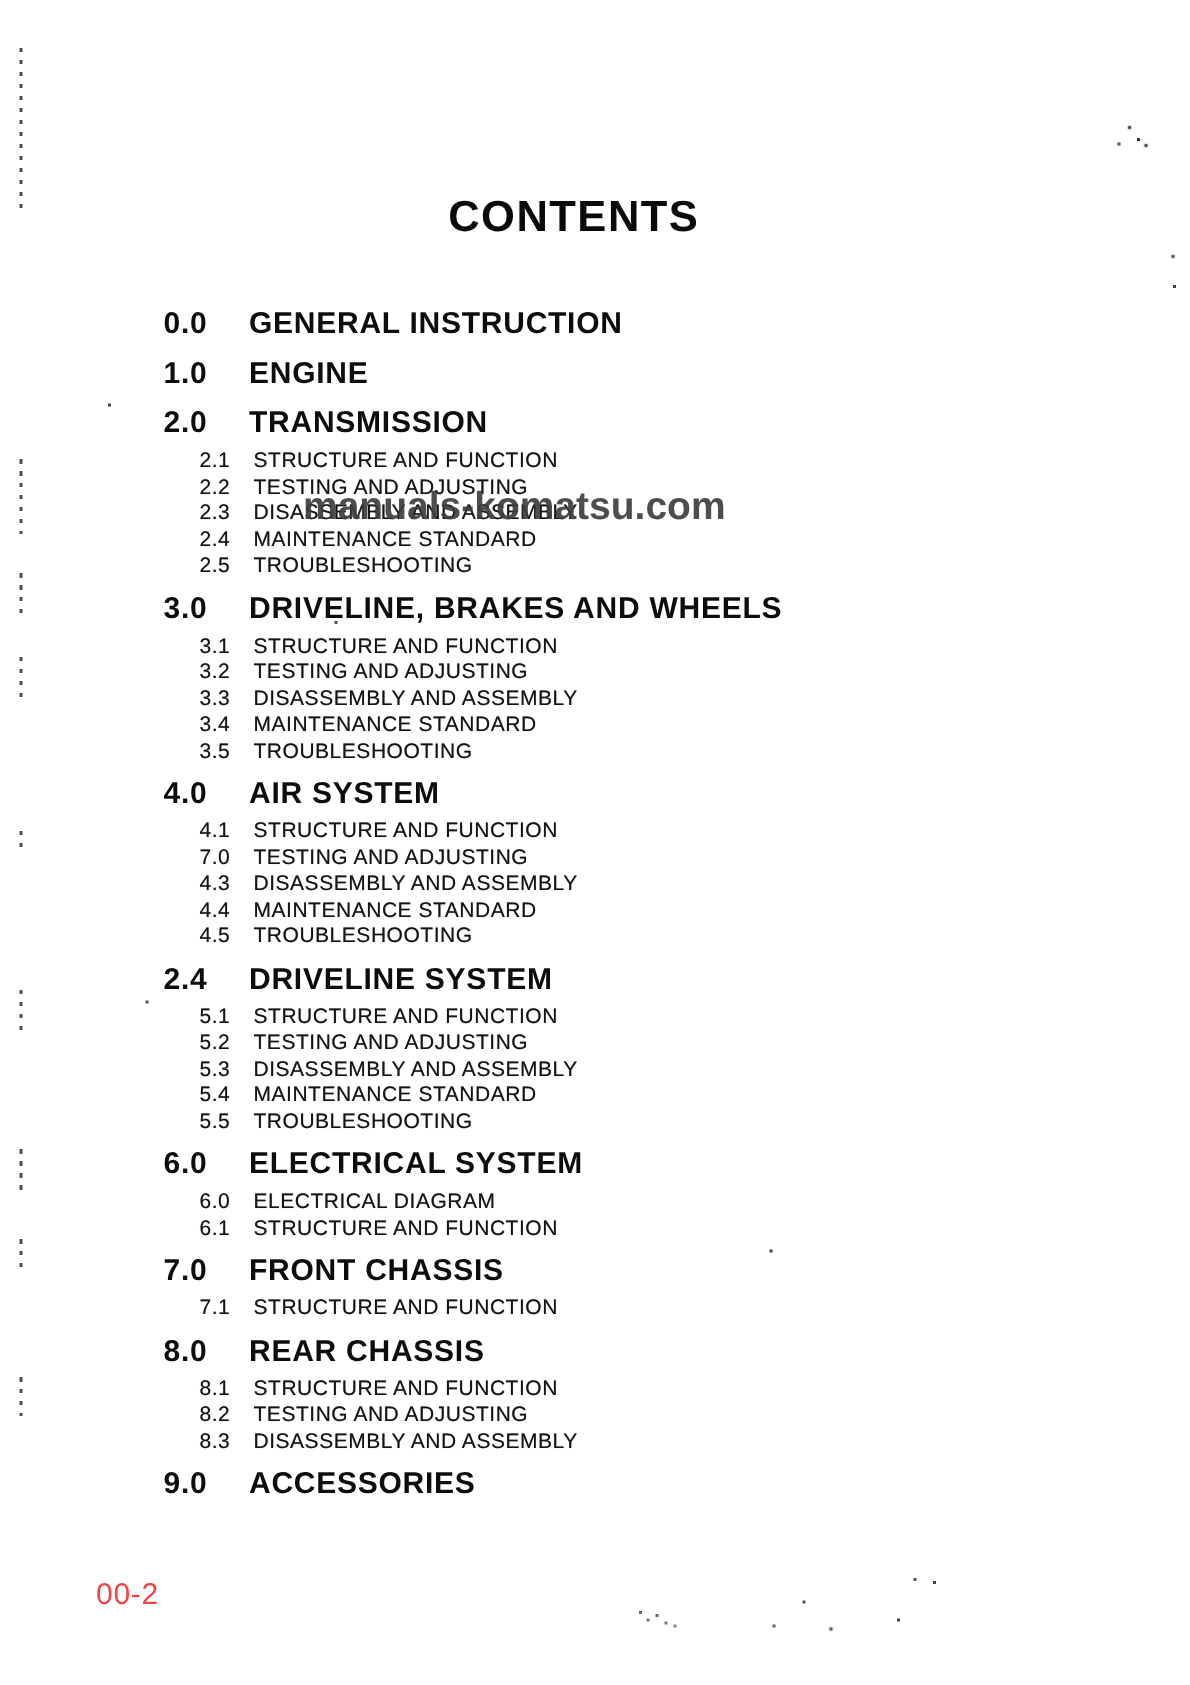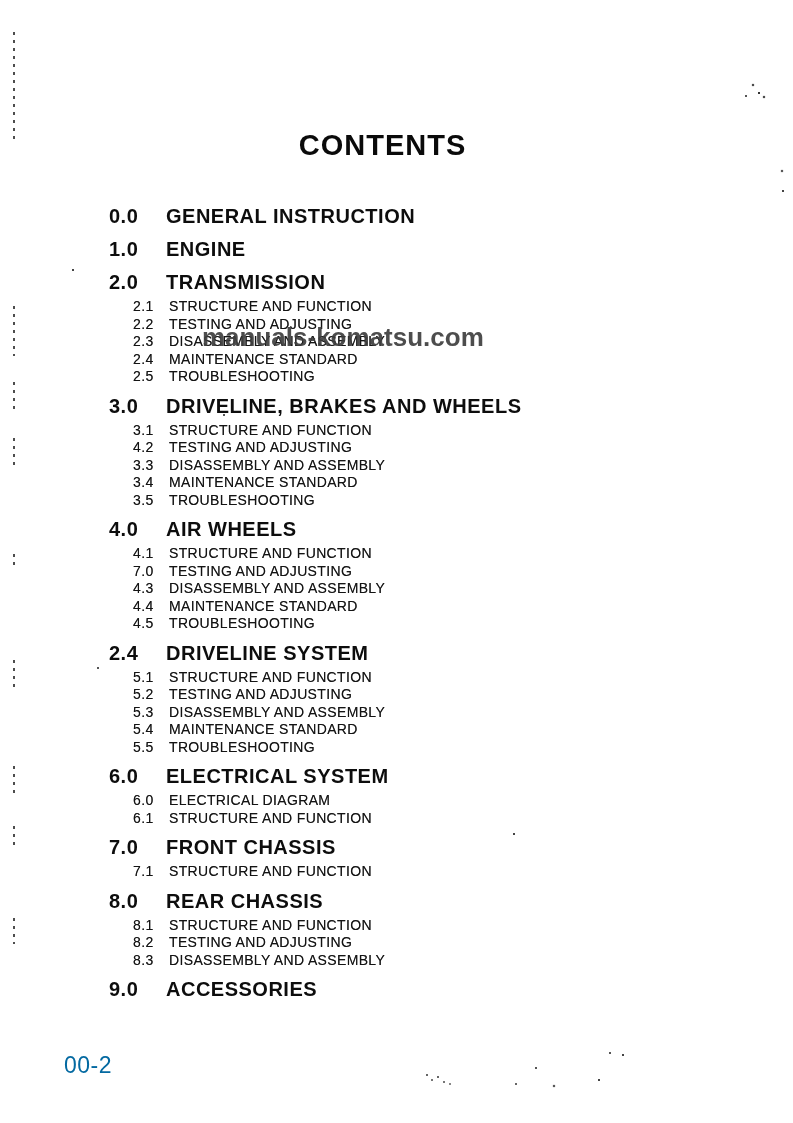--- a/index.html
+++ b/index.html
@@ -66,23 +66,23 @@
     line-height: 30px;
     color: #3e3e3e;
     opacity: 0.92;
     white-space: nowrap;
     pointer-events: none;
   }
   .page-number {
     position: absolute;
     left: 64px;
     top: 1052px;
-    font-size: 23px;
+    font-size: 20px;
     letter-spacing: 0.5px;
-    color: #0369a1;
+    color: #ef4444;
   }
   
   .edge-dash {
     position: absolute;
     left: 13px;
     width: 2px;
     background: repeating-linear-gradient(180deg, #2e2e2e 0 3px, transparent 3px 8px);
     opacity: 0.85;
   }
   
@@ -179,40 +179,40 @@
   <section class="section">
     <div class="section-heading">
       <span class="sec-num">3.0</span><span class="sec-title">DRIVELINE, BRAKES AND WHEELS</span>
     </div>
     <div class="section-items">
   <div class="item-row">
     <span class="item-num">3.1</span><span class="item-label">STRUCTURE AND FUNCTION</span>
   </div>
 
   <div class="item-row">
-    <span class="item-num">4.2</span><span class="item-label">TESTING AND ADJUSTING</span>
+    <span class="item-num">3.2</span><span class="item-label">TESTING AND ADJUSTING</span>
   </div>
 
   <div class="item-row">
     <span class="item-num">3.3</span><span class="item-label">DISASSEMBLY AND ASSEMBLY</span>
   </div>
 
   <div class="item-row">
     <span class="item-num">3.4</span><span class="item-label">MAINTENANCE STANDARD</span>
   </div>
 
   <div class="item-row">
     <span class="item-num">3.5</span><span class="item-label">TROUBLESHOOTING</span>
   </div>
 </div>
   </section>
 
   <section class="section">
     <div class="section-heading">
-      <span class="sec-num">4.0</span><span class="sec-title">AIR WHEELS</span>
+      <span class="sec-num">4.0</span><span class="sec-title">AIR SYSTEM</span>
     </div>
     <div class="section-items">
   <div class="item-row">
     <span class="item-num">4.1</span><span class="item-label">STRUCTURE AND FUNCTION</span>
   </div>
 
   <div class="item-row">
     <span class="item-num">7.0</span><span class="item-label">TESTING AND ADJUSTING</span>
   </div>
 

